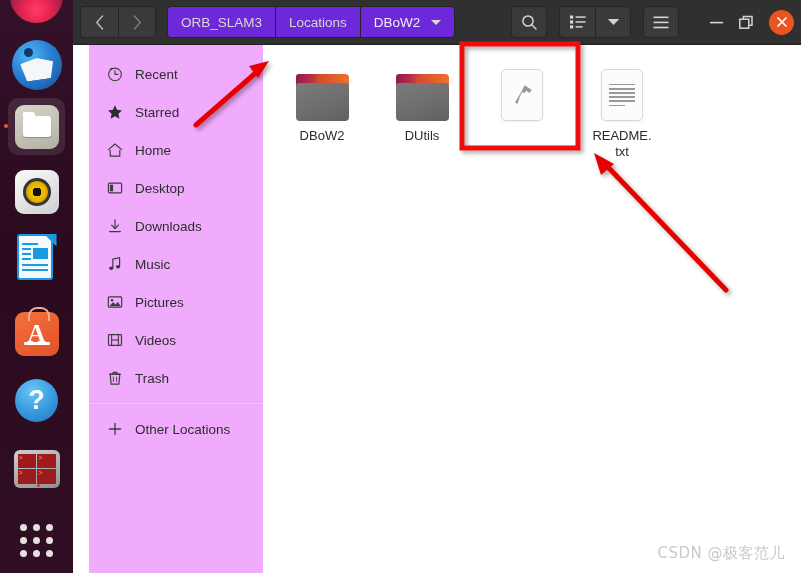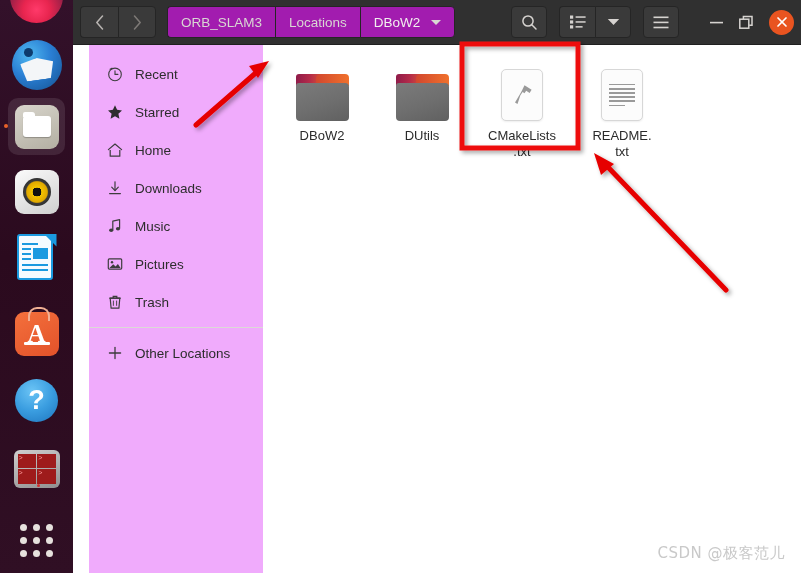--- a/index.html
+++ b/index.html
@@ -151,21 +151,21 @@
     width:38px;height:32px;background:#3a3a3a;
     display:flex;align-items:center;justify-content:center;
     border:1px solid #252525;box-sizing:border-box;
   }
   .navbtn:first-child{border-radius:4px 0 0 4px;border-right:none;}
   .navbtn:last-child{border-radius:0 4px 4px 0;}
   .navbtn svg{display:block;}
 
   .crumbs{display:flex;}
   .crumb{
-    height:32px;background:#a21caf;border:1px solid #252525;border-right:none;
+    height:32px;background:#6d28d9;border:1px solid #252525;border-right:none;
     box-sizing:border-box;display:flex;align-items:center;gap:9px;
     padding:0 13px;color:#d9d6d3;font-size:13.5px;white-space:nowrap;
   }
   .crumb:first-child{border-radius:4px 0 0 4px;}
   .crumb:last-child{border-radius:0 4px 4px 0;border-right:1px solid #252525;color:#f2f0ee;}
   .crumb .caret{
     width:0;height:0;border-left:5px solid transparent;border-right:5px solid transparent;
     border-top:5.5px solid #d9d6d3;margin-left:2px;
   }
 
@@ -450,20 +450,29 @@
       <div class="side-item">
         <span class="si-ic">
           <svg width="16" height="16" viewBox="0 0 16 16">
             <path d="M1.4 7.6 L8 2 L14.6 7.6" stroke="#3d3d3d" stroke-width="1.2" fill="none" stroke-linecap="round" stroke-linejoin="round"></path>
             <path d="M3.2 7.9 V14.2 H12.8 V7.9" stroke="#3d3d3d" stroke-width="1.2" fill="none" stroke-linejoin="round"></path>
           </svg>
         </span>
         <span>Home</span>
       </div>
 
+      <div class="side-item">
+        <span class="si-ic">
+          <svg width="16" height="16" viewBox="0 0 16 16">
+            <rect x="1.4" y="3.2" width="13.2" height="9.6" rx="1.3" stroke="#3d3d3d" stroke-width="1.2" fill="none"></rect>
+            <rect x="2.9" y="4.7" width="3.2" height="6.6" fill="#3d3d3d"></rect>
+          </svg>
+        </span>
+        <span>Desktop</span>
+      </div>
 
 
       <div class="side-item">
         <span class="si-ic">
           <svg width="16" height="16" viewBox="0 0 16 16">
             <path d="M8 1.8 V10.2" stroke="#3d3d3d" stroke-width="1.2" stroke-linecap="round"></path>
             <path d="M4.7 7.2 L8 10.6 L11.3 7.2" stroke="#3d3d3d" stroke-width="1.2" fill="none" stroke-linecap="round" stroke-linejoin="round"></path>
             <path d="M2.6 13.6 H13.4" stroke="#3d3d3d" stroke-width="1.2" stroke-linecap="round"></path>
           </svg>
         </span>
@@ -485,20 +494,31 @@
         <span class="si-ic">
           <svg width="16" height="16" viewBox="0 0 16 16">
             <rect x="1.3" y="2.9" width="13.4" height="10.2" rx="1" stroke="#3d3d3d" stroke-width="1.2" fill="none"></rect>
             <circle cx="5" cy="6.3" r="1.2" fill="#3d3d3d"></circle>
             <path d="M2.4 12 L6.2 8.2 L8.6 10.6 L10.9 8 L13.6 12 Z" fill="#3d3d3d"></path>
           </svg>
         </span>
         <span>Pictures</span>
       </div>
 
+      <div class="side-item">
+        <span class="si-ic">
+          <svg width="16" height="16" viewBox="0 0 16 16">
+            <rect x="1.5" y="2.6" width="13" height="10.8" rx="0.8" stroke="#3d3d3d" stroke-width="1.2" fill="none"></rect>
+            <line x1="4.6" y1="2.6" x2="4.6" y2="13.4" stroke="#3d3d3d" stroke-width="1.1"></line>
+            <line x1="11.4" y1="2.6" x2="11.4" y2="13.4" stroke="#3d3d3d" stroke-width="1.1"></line>
+            <line x1="4.6" y1="8" x2="11.4" y2="8" stroke="#3d3d3d" stroke-width="1.1"></line>
+          </svg>
+        </span>
+        <span>Videos</span>
+      </div>
 
       <div class="side-item">
         <span class="si-ic">
           <svg width="16" height="16" viewBox="0 0 16 16">
             <path d="M3.2 4.2 H12.8 L11.9 14.2 H4.1 Z" stroke="#3d3d3d" stroke-width="1.2" fill="none" stroke-linejoin="round"></path>
             <line x1="2.2" y1="4.2" x2="13.8" y2="4.2" stroke="#3d3d3d" stroke-width="1.2"></line>
             <path d="M6.2 4.2 V2.4 H9.8 V4.2" stroke="#3d3d3d" stroke-width="1.2" fill="none"></path>
             <line x1="6.4" y1="6.6" x2="6.4" y2="11.8" stroke="#3d3d3d" stroke-width="0.9"></line>
             <line x1="9.6" y1="6.6" x2="9.6" y2="11.8" stroke="#3d3d3d" stroke-width="0.9"></line>
           </svg>
@@ -544,24 +564,20 @@
           <div class="fname">DUtils</div>
         </div>
 
         <div class="fitem">
           <div class="thumb">
             <div class="filedoc">
               <svg width="26" height="26" viewBox="0 0 26 26">
                 <path d="M15.5 3.2 L22.6 7.8 L20.6 10.9 L17.2 8.7 L15.5 11.3 L13.6 10.1 L11.3 13.6 L8.5 21.9 L6.0 20.4 L10.6 12.8 L12.6 9.2 Z" fill="#9a9a9a"></path>
               </svg>
             </div>
-          </div>
-          <div class="fname">
-            <span>CMakeLists</span><br>
-            <span>.txt</span>
           </div>
         </div>
 
         <div class="fitem">
           <div class="thumb">
             <div class="filedoc">
               <div class="txtlines">
                   <i></i>
                   <i></i>
                   <i></i>

